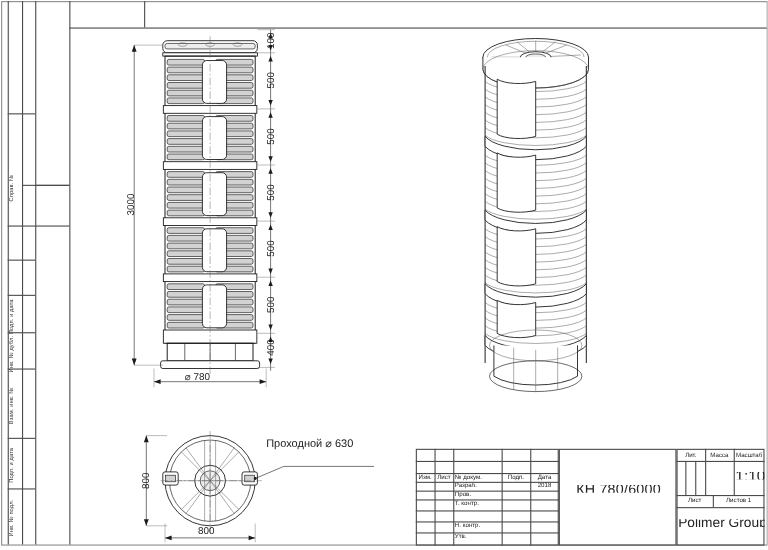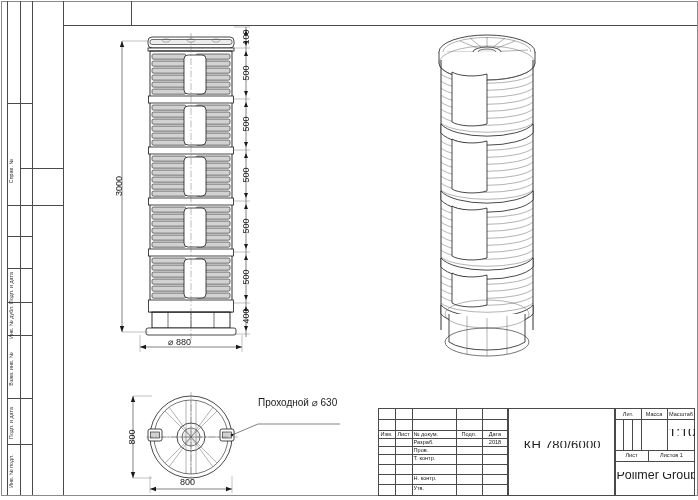--- a/index.html
+++ b/index.html
@@ -557,26 +557,26 @@
   <div class="dim rot" style="left:99px; top:181px; width:40px; text-align:center;">3000</div>
 
   <div class="dim rot" style="left:231px; top:32px; width:30px; text-align:center;">100</div>
   <div class="dim rot" style="left:231px; top:68px; width:30px; text-align:center;">500</div>
   <div class="dim rot" style="left:231px; top:119px; width:30px; text-align:center;">500</div>
   <div class="dim rot" style="left:231px; top:170px; width:30px; text-align:center;">500</div>
   <div class="dim rot" style="left:231px; top:221px; width:30px; text-align:center;">500</div>
   <div class="dim rot" style="left:231px; top:272px; width:30px; text-align:center;">500</div>
   <div class="dim rot" style="left:231px; top:311px; width:30px; text-align:center;">400</div>
 
-  <div class="dim" style="left:168px; top:337px;">⌀ 880</div>
+  <div class="dim" style="left:168px; top:337px;">⌀ 780</div>
 
   <div class="dim rot" style="left:113px; top:432px; width:38px; text-align:center;">800</div>
   <div class="dim" style="left:180px; top:477px;">800</div>
 
-  <div class="dim" style="left:258px; top:397px; font-size:10px;">Проходной ⌀ 630</div>
+  <div class="dim" style="left:242px; top:397px; font-size:10px;">Проходной ⌀ 630</div>
 
   <div id="titleblock">
 
     <div class="box" style="left:0; top:0; width:130px; height:88px;"></div>
 
     <div class="ln v" style="left:17px; top:0; height:88px;"></div>
     <div class="ln v" style="left:34px; top:0; height:88px;"></div>
     <div class="ln v" style="left:78px; top:0; height:88px;"></div>
     <div class="ln v" style="left:104px; top:0; height:88px;"></div>
 

